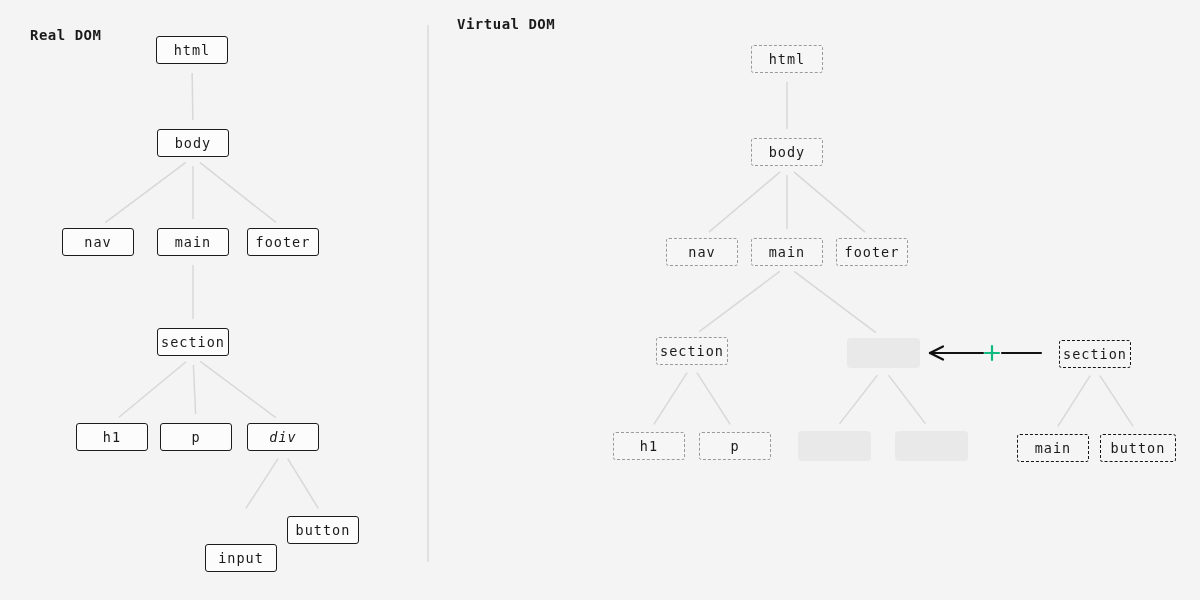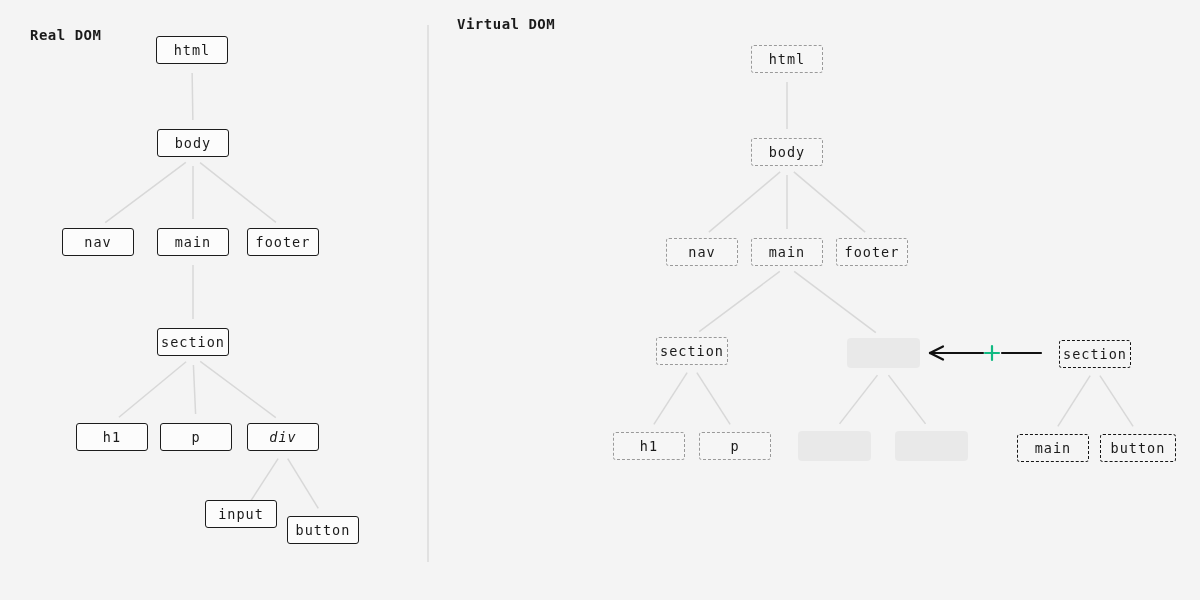--- a/index.html
+++ b/index.html
@@ -103,21 +103,21 @@
   <div id="nodes-left">
       <div class="node solid" style="left: 156px; top: 36px; width: 72px; height: 28px;">html</div>
       <div class="node solid" style="left: 157px; top: 129px; width: 72px; height: 28px;">body</div>
       <div class="node solid" style="left: 62px; top: 228px; width: 72px; height: 28px;">nav</div>
       <div class="node solid" style="left: 157px; top: 228px; width: 72px; height: 28px;">main</div>
       <div class="node solid" style="left: 247px; top: 228px; width: 72px; height: 28px;">footer</div>
       <div class="node solid" style="left: 157px; top: 328px; width: 72px; height: 28px;">section</div>
       <div class="node solid" style="left: 76px; top: 423px; width: 72px; height: 28px;">h1</div>
       <div class="node solid" style="left: 160px; top: 423px; width: 72px; height: 28px;">p</div>
       <div class="node solid" style="left: 247px; top: 423px; width: 72px; height: 28px; font-style: italic;">div</div>
-      <div class="node solid" style="left: 205px; top: 500px; width: 72px; height: 28px;">input</div>
+      <div class="node solid" style="left: 205px; top: 544px; width: 72px; height: 28px;">input</div>
       <div class="node solid" style="left: 287px; top: 516px; width: 72px; height: 28px;">button</div>
     </div>
   <div id="nodes-right">
       <div class="node dashed" style="left: 751px; top: 45px; width: 72px; height: 28px;">html</div>
       <div class="node dashed" style="left: 751px; top: 138px; width: 72px; height: 28px;">body</div>
       <div class="node dashed" style="left: 666px; top: 238px; width: 72px; height: 28px;">nav</div>
       <div class="node dashed" style="left: 751px; top: 238px; width: 72px; height: 28px;">main</div>
       <div class="node dashed" style="left: 836px; top: 238px; width: 72px; height: 28px;">footer</div>
       <div class="node dashed" style="left: 656px; top: 337px; width: 72px; height: 28px;">section</div>
       <div class="node ghost" style="left: 846.5px; top: 338px; width: 73px; height: 30px;"></div>

